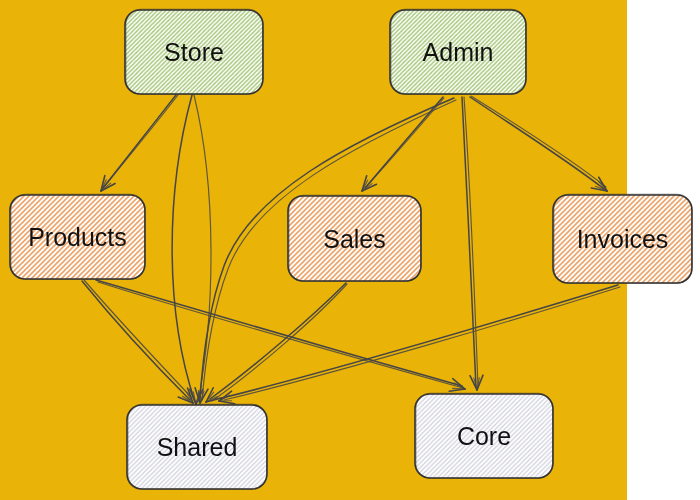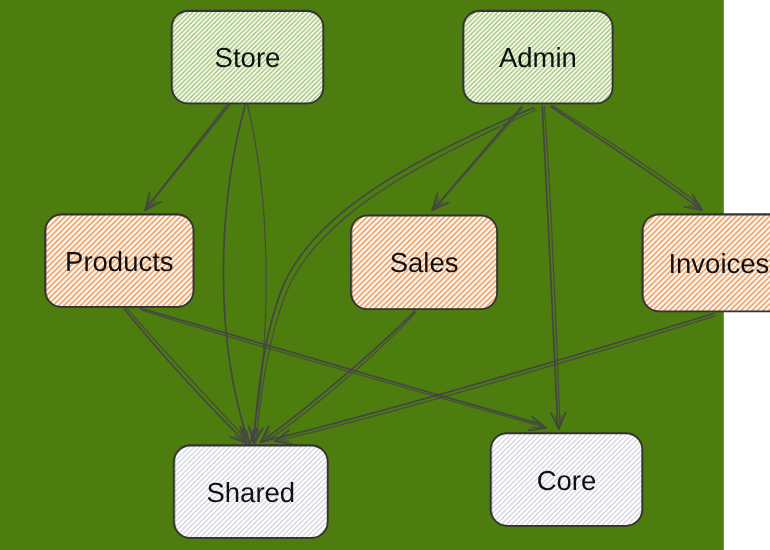--- a/index.html
+++ b/index.html
@@ -8,22 +8,21 @@
     background: #ffffff;
     width: 700px;
     height: 500px;
     overflow: hidden;
     font-family: "Liberation Sans", sans-serif;
   }
   .canvas {
     position: relative;
     width: 627px;
     height: 500px;
-    background: #4d7c0f;
-    padding-left: 31px;
+    background: #eab308;
   }
   svg { display: block; }
   .node-label {
     font-family: "Liberation Sans", sans-serif;
     font-size: 25px;
     fill: #111111;
   }
   .edge-path { fill: none; }
 </style>
 </head>

